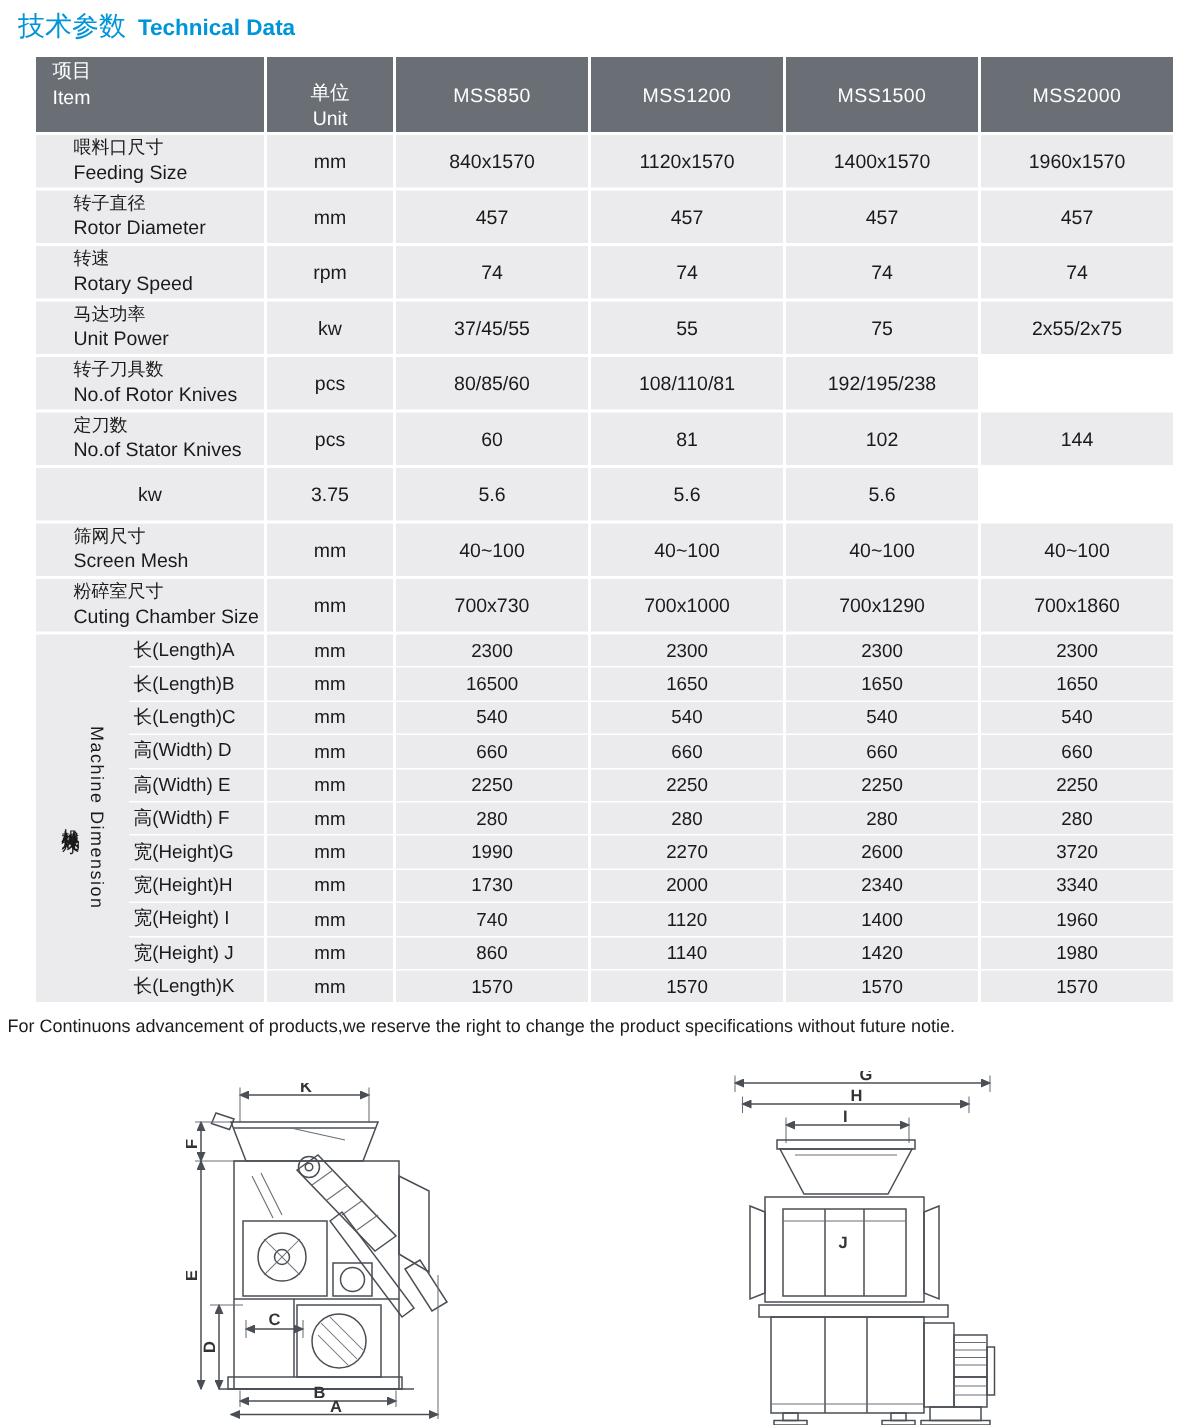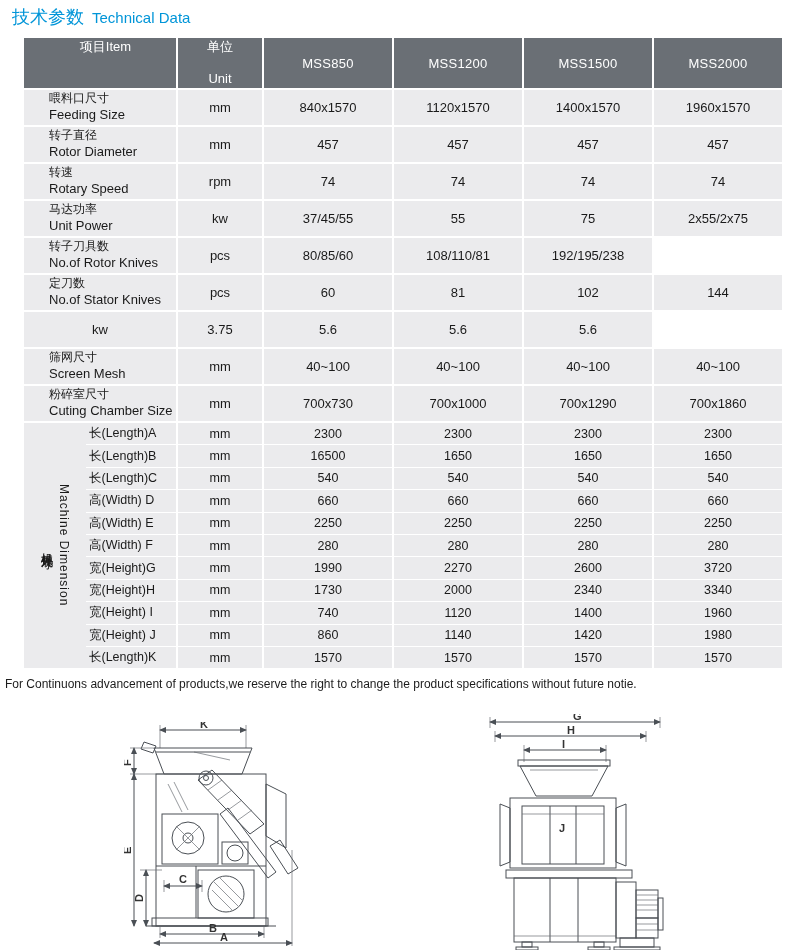--- a/index.html
+++ b/index.html
@@ -10,30 +10,30 @@
     --line:#4a4f55;
   }
   *{box-sizing:border-box}
   html,body{margin:0;padding:0;background:#fff}
   .page{position:relative;width:786px;height:950px;background:#fff;overflow:hidden;
         font-family:"Liberation Sans",sans-serif;color:var(--ink)}
 
   
   .title{position:absolute;left:12px;top:5px;display:flex;align-items:baseline;gap:8px}
   .t-cn{font-size:18px;font-weight:normal;color:var(--accent)}
-  .t-en{font-size:15px;font-weight:normal;color:var(--accent)}
+  .t-en{font-size:15px;font-weight:bold;color:var(--accent)}
 
   
   .table{position:absolute;left:24px;top:38px;width:758px}
   .cols{display:grid;grid-template-columns:152px 84px 128px 128px 128px 128px;column-gap:2px}
   .dim-cols{display:grid;grid-template-columns:90px 84px 128px 128px 128px 128px;column-gap:2px}
   .thead{height:50px;margin-bottom:2px}
   .thead .cell{background:var(--header-bg);color:#fff}
-  .hlabel{display:flex;justify-content:center;padding-left:11px;font-size:13px;line-height:1.35}
-  .hcenter{display:flex;flex-direction:column;justify-content:space-between;align-items:center;font-size:13px;line-height:1.35}
+  .hlabel{display:flex;flex-direction:column;padding-left:11px;font-size:13px;line-height:1.35}
+  .hcenter{display:flex;flex-direction:column;justify-content:flex-end;align-items:center;font-size:13px;line-height:1.35}
   .model{display:flex;align-items:center;justify-content:center;font-size:13px;letter-spacing:.3px}
   .tbody{display:flex;flex-direction:column;row-gap:2px;margin-bottom:2px}
   .trow{height:35px}
   .cell{background:var(--row-bg)}
   .label{display:flex;flex-direction:column;justify-content:center;padding-left:25px;line-height:1.3}
   .cn{font-size:12px}
   .en{font-size:13px}
   .c{display:flex;align-items:center;justify-content:center;font-size:13px}
 
   

